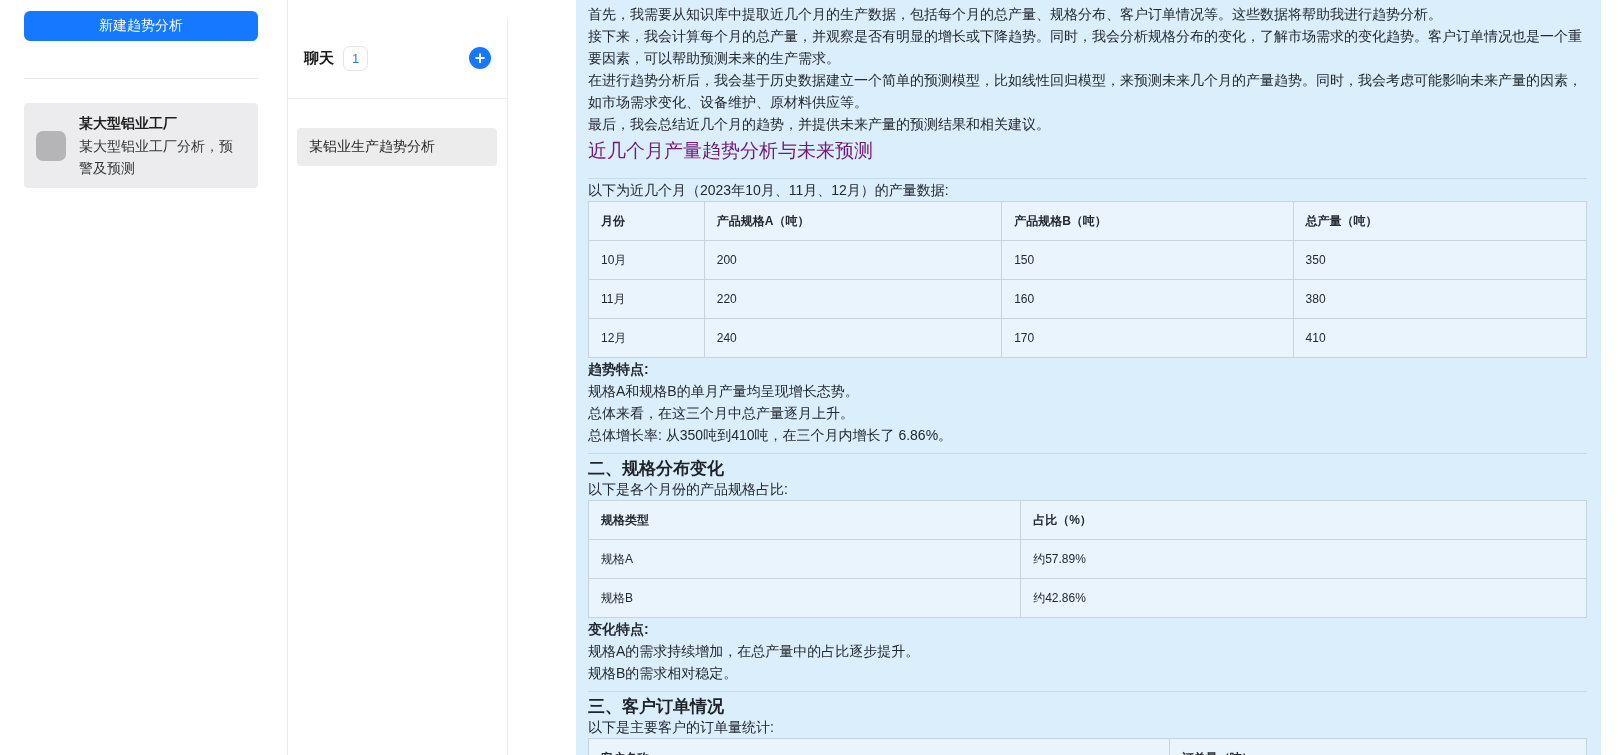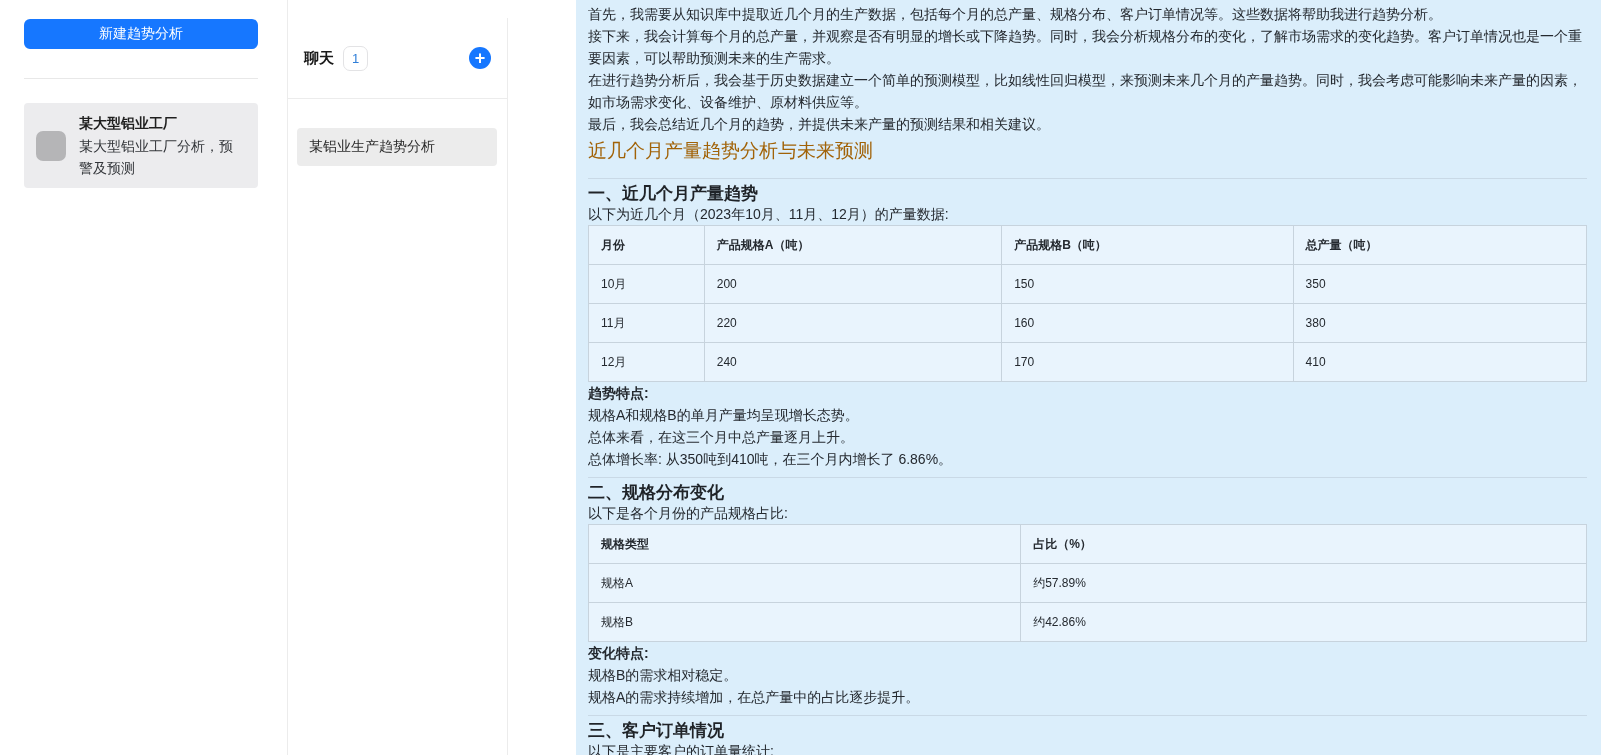--- a/index.html
+++ b/index.html
@@ -18,21 +18,21 @@
     font-family:"Liberation Sans","DejaVu Sans",sans-serif;
     font-size:14px;
   }
 
   
   .sidebar{
     position:absolute;left:0;top:0;width:288px;height:755px;
     background:#fff;border-right:1px solid var(--panel-border);
   }
   .new-btn{
-    position:absolute;left:24px;top:19px;width:234px;height:30px;
+    position:absolute;left:24px;top:11px;width:234px;height:30px;
     background:var(--accent);color:#fff;border:none;border-radius:6px;
     font-size:14px;font-family:inherit;cursor:pointer;
   }
   .sidebar-divider{
     position:absolute;left:24px;top:78px;width:234px;height:1px;background:#e8e8e8;
   }
   .agent-card{
     position:absolute;left:24px;top:103px;width:234px;height:85px;
     background:var(--card-bg);border-radius:4px;
     display:flex;align-items:center;gap:13px;padding:10px 12px;cursor:pointer;
@@ -72,21 +72,21 @@
   }
 
   
   .content{
     position:absolute;left:576px;top:0;width:1025px;height:755px;
     background:var(--content-bg);overflow:hidden;
     padding:3px 14px 0 12px;line-height:22px;color:#24292f;
   }
   .content p{margin:0;}
   .page-title{
-    font-size:19px;font-weight:normal;color:#a16207;
+    font-size:19px;font-weight:normal;color:#701a75;
     line-height:24px;margin:4px 0 15px 0;
   }
   .section-rule{height:1px;background:#c9d9e6;border:none;margin:7px 0 0 0;}
   .section-heading{
     font-size:17px;font-weight:bold;color:#1f2328;
     line-height:18px;margin:6px 0 0 0;
   }
   .caption{margin-top:2px;}
   .notes-label{font-weight:bold;margin-top:2px;}
   table{
@@ -133,21 +133,20 @@
 <main class="content">
 
   <p>首先，我需要从知识库中提取近几个月的生产数据，包括每个月的总产量、规格分布、客户订单情况等。这些数据将帮助我进行趋势分析。</p>
   <p>接下来，我会计算每个月的总产量，并观察是否有明显的增长或下降趋势。同时，我会分析规格分布的变化，了解市场需求的变化趋势。客户订单情况也是一个重要因素，可以帮助预测未来的生产需求。</p>
   <p>在进行趋势分析后，我会基于历史数据建立一个简单的预测模型，比如线性回归模型，来预测未来几个月的产量趋势。同时，我会考虑可能影响未来产量的因素，如市场需求变化、设备维护、原材料供应等。</p>
   <p>最后，我会总结近几个月的趋势，并提供未来产量的预测结果和相关建议。</p>
 
   <h1 class="page-title">近几个月产量趋势分析与未来预测</h1>
 
   <hr class="section-rule">
-  <h2 class="section-heading">一、近几个月产量趋势</h2>
   <p class="caption">以下为近几个月（2023年10月、11月、12月）的产量数据:</p>
   <table class="t1">
     <thead>
       <tr>
         <th class="c1">月份</th>
         <th class="c2">产品规格A（吨）</th>
         <th class="c3">产品规格B（吨）</th>
         <th class="c4">总产量（吨）</th>
       </tr>
     </thead>
@@ -192,22 +191,22 @@
         <td>规格A</td>
         <td>约57.89%</td>
       </tr>
       <tr>
         <td>规格B</td>
         <td>约42.86%</td>
       </tr>
     </tbody>
   </table>
   <p class="notes-label">变化特点:</p>
+  <p>规格A的需求持续增加，在总产量中的占比逐步提升。</p>
   <p>规格B的需求相对稳定。</p>
-  <p>规格A的需求持续增加，在总产量中的占比逐步提升。</p>
 
   <hr class="section-rule">
   <h2 class="section-heading">三、客户订单情况</h2>
   <p class="caption">以下是主要客户的订单量统计:</p>
   <table class="t3">
     <thead>
       <tr>
         <th class="c1">客户名称</th>
         <th class="c2">订单量（吨）</th>
       </tr>

